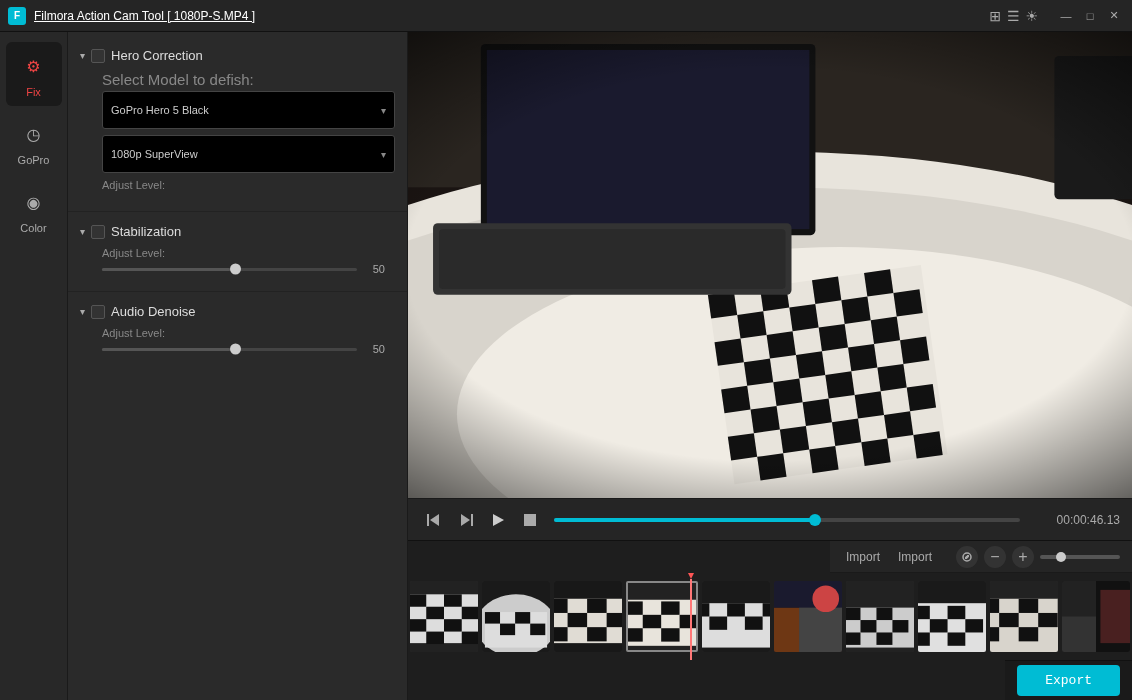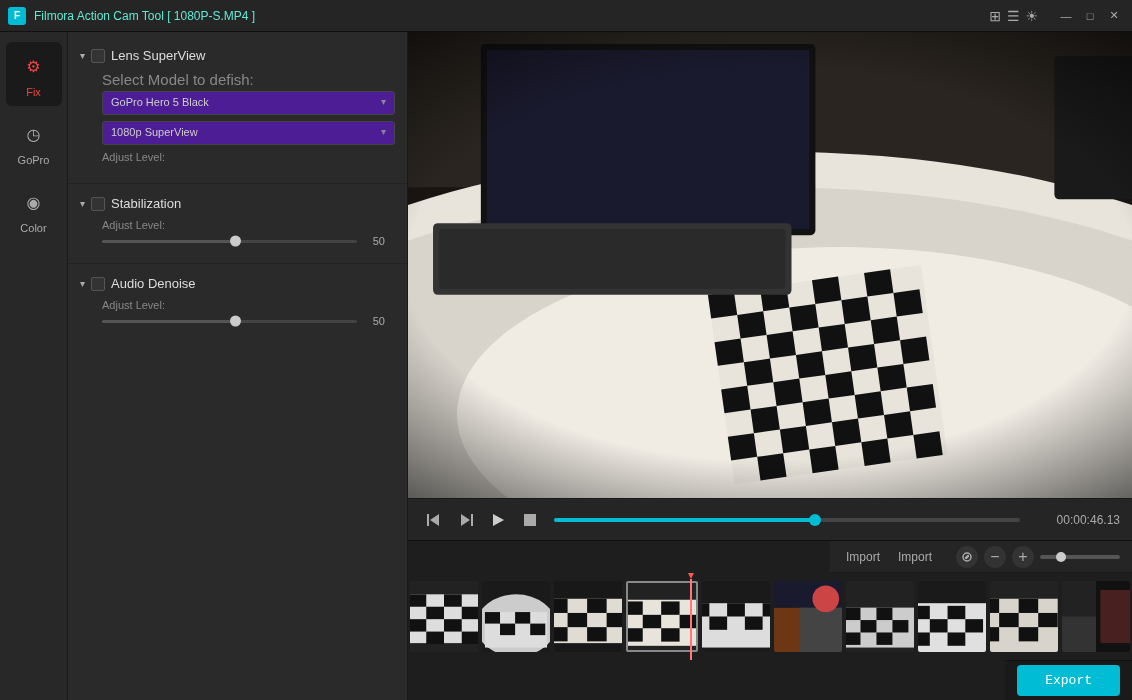--- a/index.html
+++ b/index.html
@@ -26,22 +26,23 @@
     }
     #titlebar .app-icon {
       width: 18px; height: 18px;
       background: #00bcd4;
       border-radius: 3px;
       display: flex; align-items: center; justify-content: center;
       font-size: 10px; color: #fff; font-weight: bold;
     }
     #titlebar .title-text {
       font-size: 12px;
-      color: #5eead4;
+      color: #ffffff;
       flex: 1;
+      text-decoration: underline;
     }
     #titlebar .win-controls {
       display: flex; gap: 4px;
     }
     #titlebar .win-controls span {
       width: 20px; height: 20px;
       display: flex; align-items: center; justify-content: center;
       font-size: 11px; color: #aaa; cursor: pointer;
     }
     #titlebar .toolbar-icons {
@@ -123,30 +124,30 @@
 
     .subsection-label {
       font-size: 15px;
       color: #888;
       margin-bottom: 3px;
       padding-left: 22px;
     }
     .dropdown-select {
       width: calc(100% - 22px);
       margin-left: 22px;
-      background: #4c1d95;
+      background: #000000;
       border: 1px solid #444;
       border-radius: 3px;
       color: #ccc;
       padding: 4px 8px;
       font-size: 11px;
       margin-bottom: 6px;
-      display: flex; justify-content: space-between;
+      display: flex; align-items: center; justify-content: space-between;
       cursor: pointer;
-      height: 24px;
+      height: 38px;
     }
     .dropdown-select .chevron { color: #888; font-size: 10px; }
 
     .slider-row {
       padding-left: 22px;
       padding-right: 10px;
     }
     .slider-label {
       font-size: 11px; color: #888; margin-bottom: 4px;
     }
@@ -409,21 +410,21 @@
       <span class="label">Color</span>
     </div>
   </div>
 
   <div id="panel">
 
     <div class="section">
       <div class="section-header">
         <span class="section-toggle">▾</span>
         <div class="section-checkbox"></div>
-        <span class="section-title">Lens SuperView</span>
+        <span class="section-title">Hero Correction</span>
       </div>
       <div>
         <div class="subsection-label">Select Model to defish:</div>
         <div class="dropdown-select">
           <span>GoPro Hero 5 Black</span>
           <span class="chevron">▾</span>
         </div>
         <div class="dropdown-select">
           <span>1080p SuperView</span>
           <span class="chevron">▾</span>

